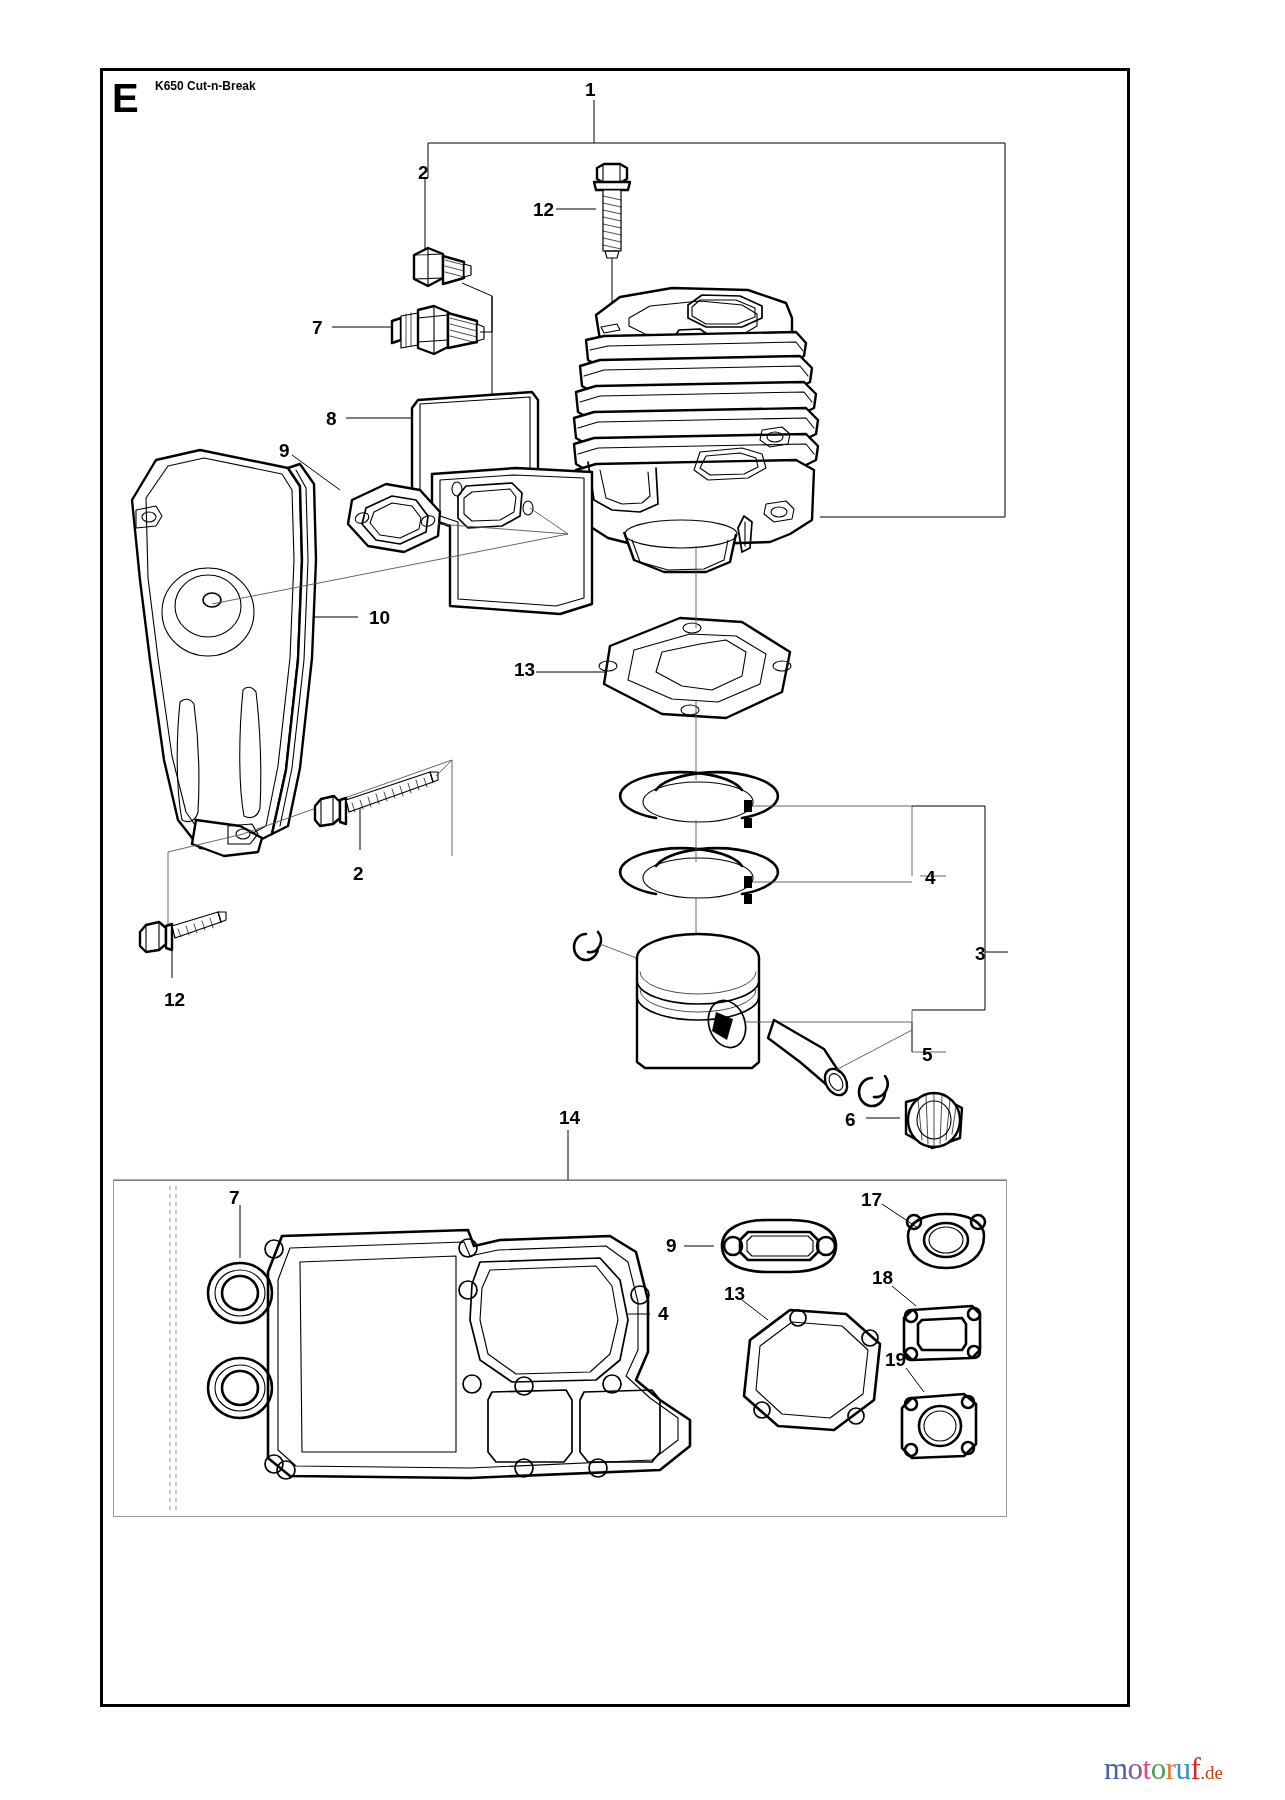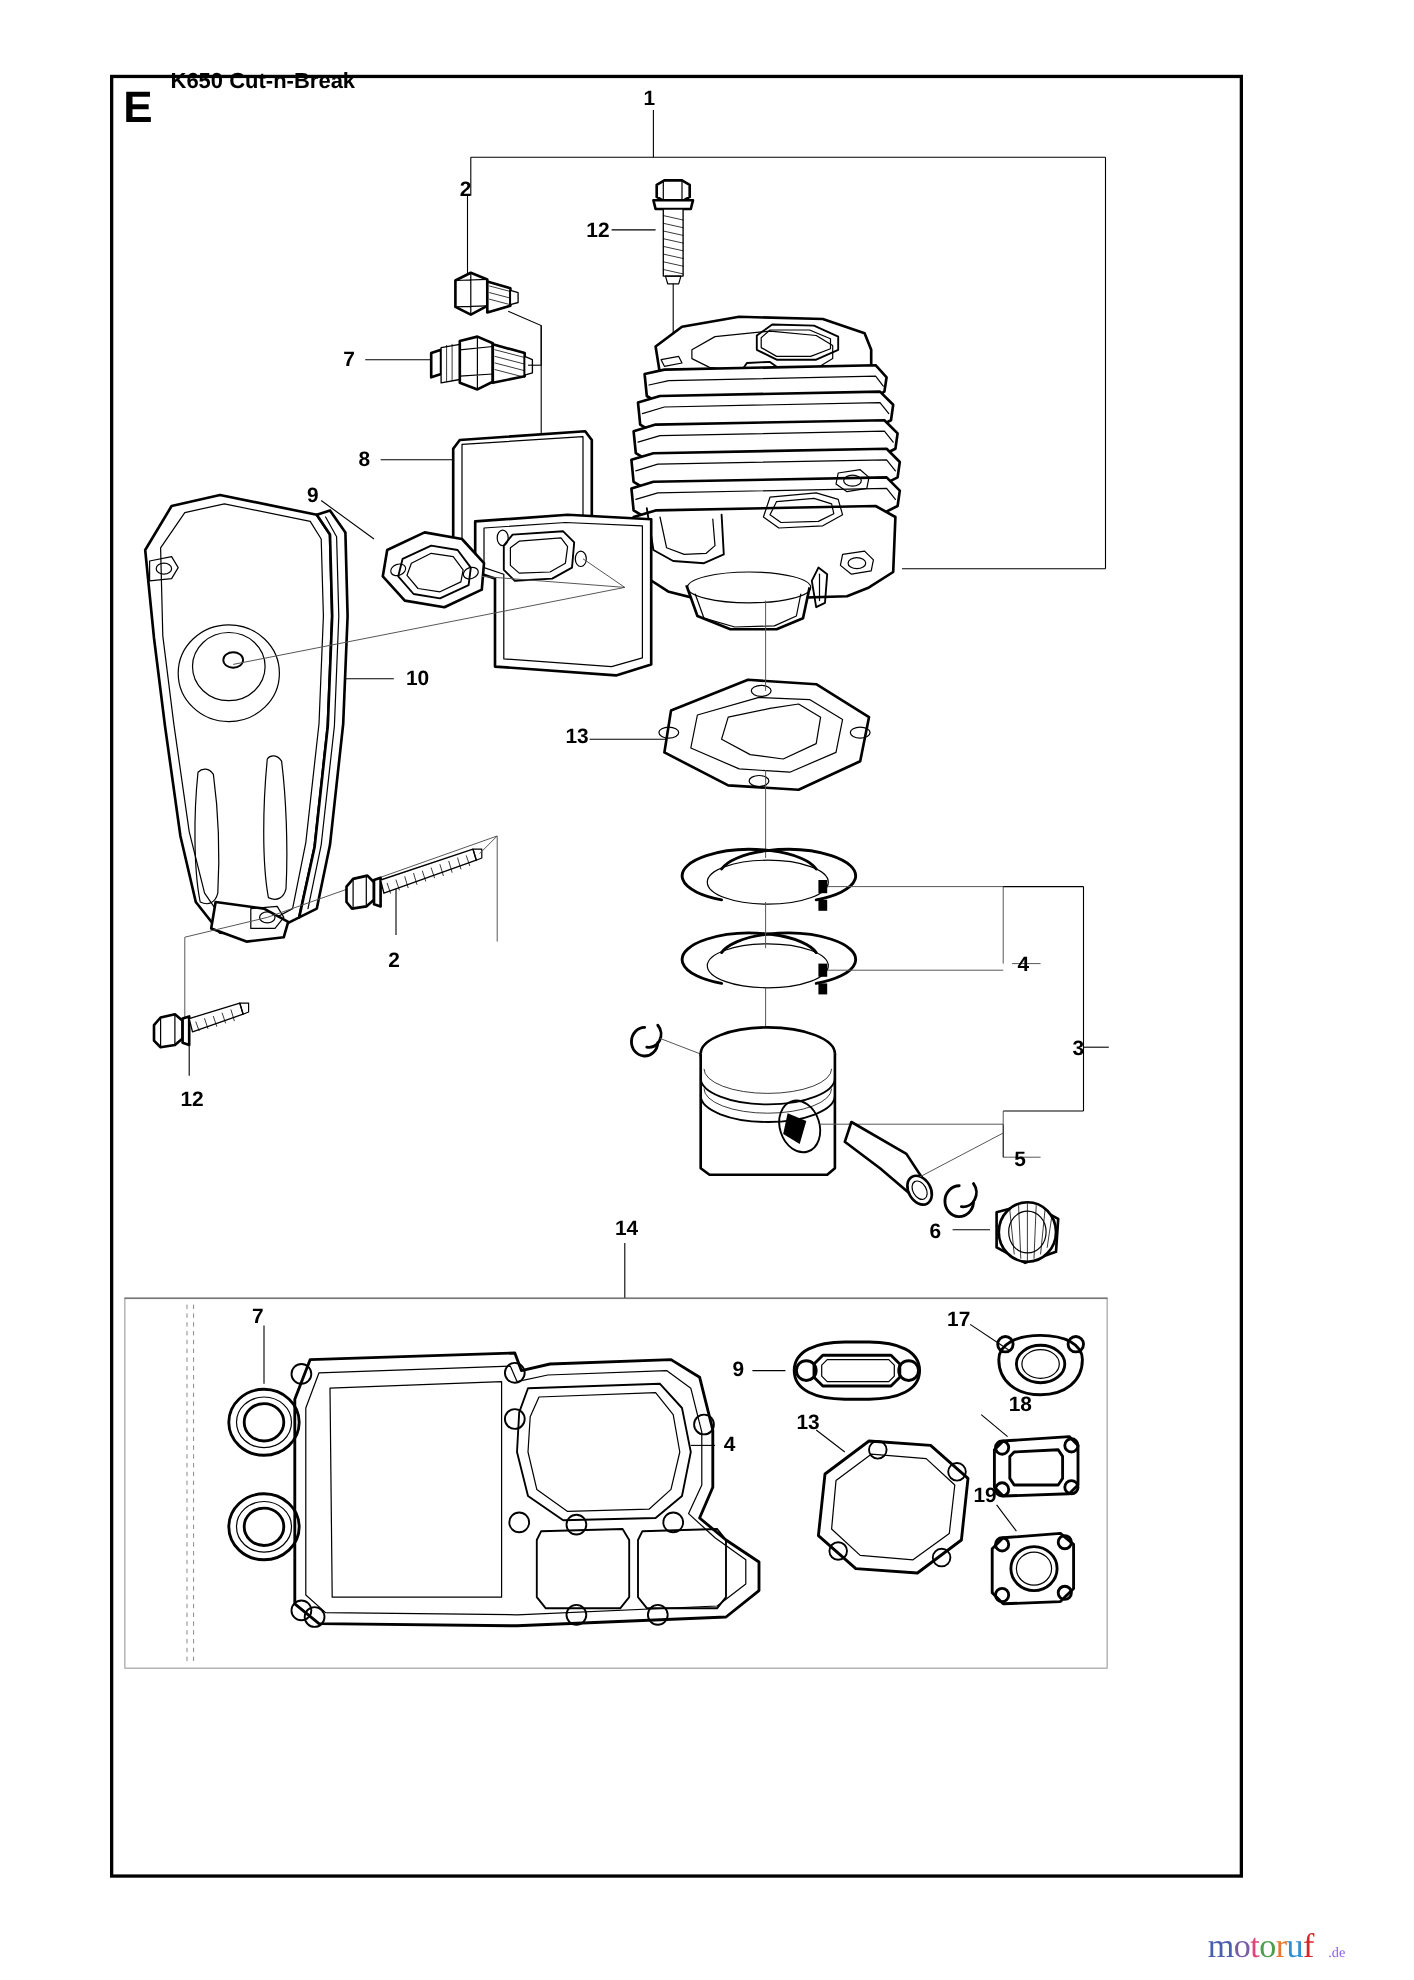--- a/index.html
+++ b/index.html
@@ -36,22 +36,22 @@
     top: 78px;
     font-size: 40px;
     font-weight: bold;
     letter-spacing: 0px;
     line-height: 1;
     color: #000;
   }
   #model-title {
     position: absolute;
     left: 155px;
-    top: 63px;
-    font-size: 20px;
+    top: 79px;
+    font-size: 12px;
     font-weight: bold;
     color: #000;
     white-space: nowrap;
   }
 
   
   .num {
     position: absolute;
     font-size: 19px;
     font-weight: bold;
@@ -86,24 +86,23 @@
     position: absolute;
     right: 62px;
     bottom: 16px;
     font-family: "Liberation Serif", serif;
     font-size: 31px;
     line-height: 1;
     white-space: nowrap;
     letter-spacing: -0.5px;
   }
   #watermark .suffix {
-    font-size: 13px;
-    color: #8b5cf6;
+    font-size: 19px;
+    color: #c2410c;
     letter-spacing: 0;
-    margin-left: 13px;
   }
 </style>
 </head>
 <body>
 
 <div id="page">
 
   <div id="frame"></div>
 
   <div id="section-letter">E</div>
@@ -533,21 +532,21 @@
   <div class="num" style="left:279px;  top:441px;">9</div>
   <div class="num" style="left:369px;  top:608px;">10</div>
   <div class="num" style="left:353px;  top:864px;">2</div>
   <div class="num" style="left:533px;  top:200px;">12</div>
   <div class="num" style="left:164px;  top:990px;">12</div>
   <div class="num" style="left:514px;  top:660px;">13</div>
   <div class="num" style="left:559px;  top:1108px;text-align:right;">14</div>
   <div class="num" style="left:229px;  top:1188px;">7</div>
   <div class="num" style="left:658px;  top:1304px;">4</div>
   <div class="num" style="left:861px;  top:1190px;">17</div>
-  <div class="num" style="left:872px;  top:1268px;margin-left:45px;">18</div>
+  <div class="num" style="left:872px;  top:1268px;">18</div>
   <div class="num" style="left:885px;  top:1350px;">19</div>
   <div class="num" style="left:666px;  top:1236px;">9</div>
   <div class="num" style="left:724px;  top:1284px;">13</div>
 
   <div id="watermark">
     <span id="wm-letters"><span style="color: rgb(74, 95, 174);">m</span><span style="color: rgb(122, 91, 168);">o</span><span style="color: rgb(224, 69, 123);">t</span><span style="color: rgb(79, 156, 79);">o</span><span style="color: rgb(232, 118, 44);">r</span><span style="color: rgb(47, 143, 208);">u</span><span style="color: rgb(216, 35, 42);">f</span></span><span class="suffix">.de</span>
   </div>
 
 </div>
 

